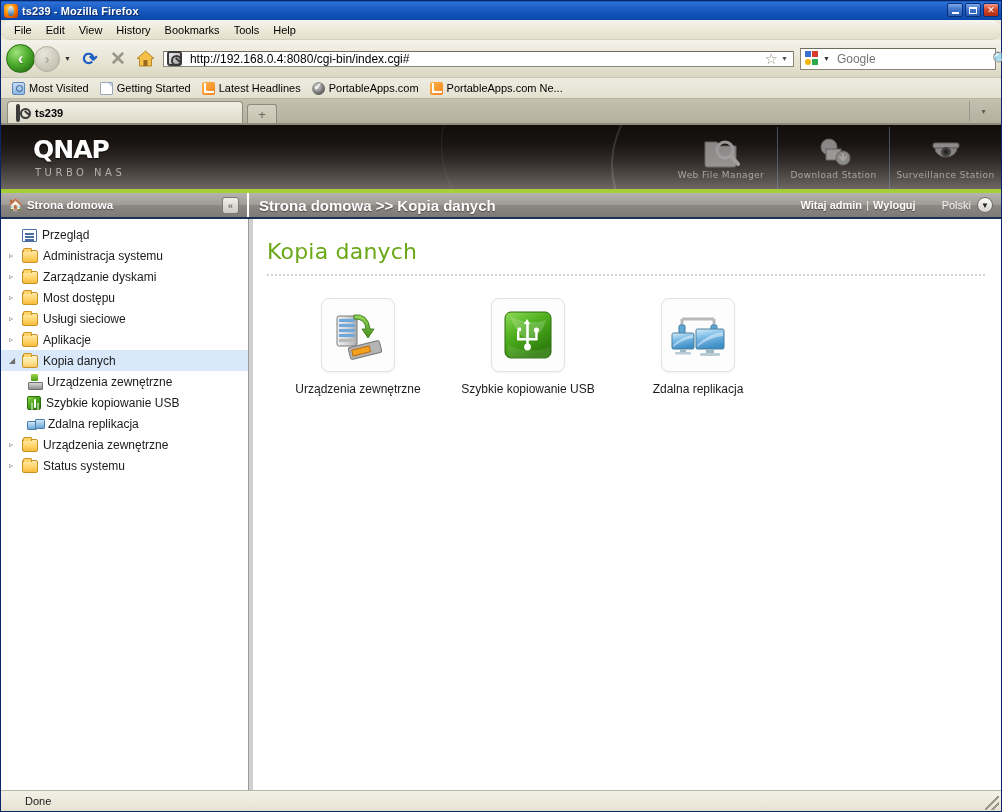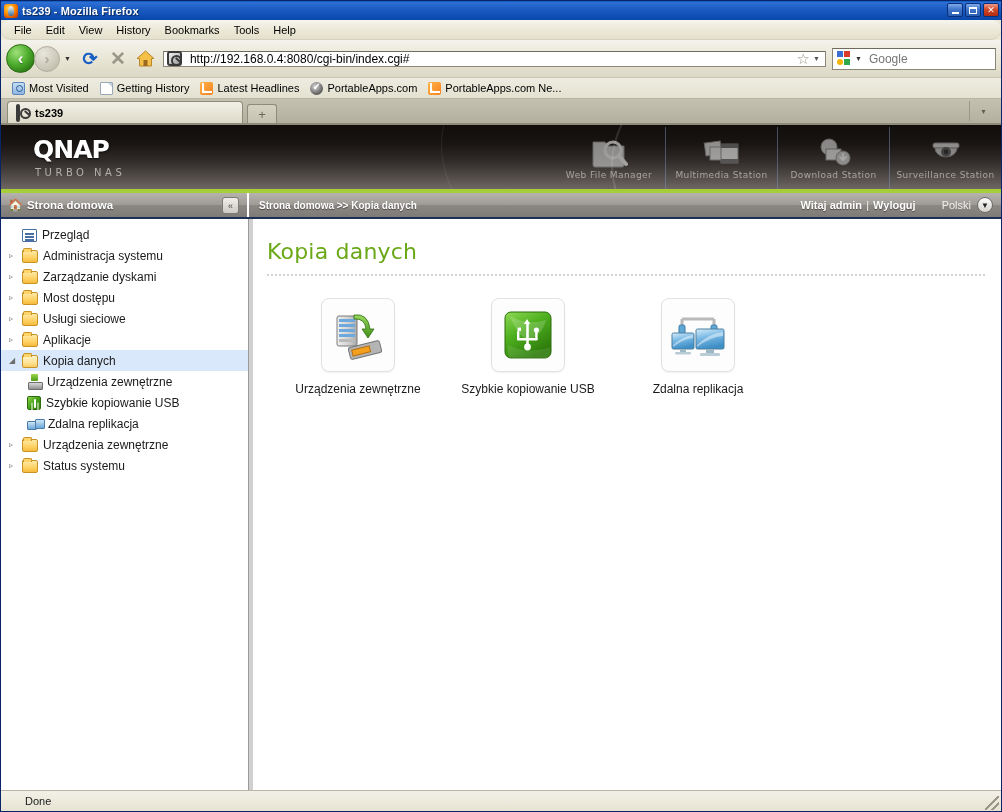--- a/index.html
+++ b/index.html
@@ -139,21 +139,21 @@
     flex: 1 1 auto; border: none; outline: none;
     font-family: "Liberation Sans", sans-serif; font-size: 12px;
     color: #000; background: transparent;
     padding: 0 2px;
   }
   .star-ico { color: #9a968a; font-size: 15px; margin-right: 3px; }
   .url-drop { color: #555; font-size: 7px; margin-right: 5px; }
 
   
   #searchbar {
-    width: 164px; height: 22px;
+    width: 196px; height: 22px;
     background: #fff;
     border: 1px solid #8a8778; border-top-color: #6e6b5e;
     display: flex; align-items: center;
     flex: 0 0 auto;
   }
   .g-ico { width: 15px; height: 15px; margin: 0 2px 0 4px; position: relative; flex:0 0 auto;}
   .g-ico i { position: absolute; display:block; }
   .g-b { width:6px;height:6px;background:#3b6fd4;left:0;top:0;}
   .g-r { width:6px;height:6px;background:#d93b2b;left:7px;top:0;}
   .g-y { width:6px;height:6px;background:#f2b60a;left:0;top:8px;border-radius:50%;}
@@ -302,21 +302,21 @@
     width: 17px; height: 17px;
     background: linear-gradient(to bottom,#f0eeea,#cdcac5);
     border: 1px solid #7d7a75; border-radius: 3px;
     display: flex; align-items: center; justify-content: center;
     font-size: 9px; color: #4a4743;
   }
   #sb-right {
     flex: 1 1 auto; height: 100%;
     display: flex; align-items: center; padding: 0 8px 0 10px;
   }
-  #breadcrumb { font-size: 10px; font-weight: bold; color: #fff; text-shadow: 0 1px 1px rgba(0,0,0,.45); flex: 1 1 auto; }
+  #breadcrumb { font-size: 15px; font-weight: bold; color: #fff; text-shadow: 0 1px 1px rgba(0,0,0,.45); flex: 1 1 auto; }
   #greet { font-size: 11px; font-weight: bold; color: #fff; text-shadow: 0 1px 1px rgba(0,0,0,.45); }
   #greet .sep { font-weight: normal; padding: 0 1px; }
   #lang { font-size: 11px; color: #f0efee; margin-left: 26px; margin-right: 6px; }
   #lang-drop {
     width: 16px; height: 16px; border-radius: 50%;
     background: linear-gradient(to bottom,#fbfbfa,#d4d2cf);
     border: 1px solid #6f6c68;
     display: flex; align-items: center; justify-content: center;
     font-size: 8px; color: #222;
   }
@@ -559,21 +559,21 @@
     </div>
   </div>
 
   <div id="bookmarks">
     <div class="bm">
       <span class="bmi blue"></span>
       <span>Most Visited</span>
     </div>
     <div class="bm">
       <span class="bmi page"></span>
-      <span>Getting History</span>
+      <span>Getting Started</span>
     </div>
     <div class="bm">
       <span class="bmi rss"></span>
       <span>Latest Headlines</span>
     </div>
     <div class="bm">
       <span class="bmi pa"></span>
       <span>PortableApps.com</span>
     </div>
     <div class="bm">
@@ -608,32 +608,20 @@
           <div class="appico">
             <svg width="40" height="34" viewBox="0 0 40 34">
               <path d="M4 6 h12 l3 4 h16 v19 a2 2 0 0 1 -2 2 H6 a2 2 0 0 1 -2 -2 Z" fill="#cfcfcf" stroke="#8f8f8f"></path>
               <circle cx="24" cy="14" r="8" fill="none" stroke="#e8e8e8" stroke-width="3"></circle>
               <line x1="30" y1="20" x2="37" y2="28" stroke="#e8e8e8" stroke-width="4" stroke-linecap="round"></line>
             </svg>
           </div>
           <div class="appname">Web File Manager</div>
         </div>
 
-        <div class="app">
-          <div class="appico">
-            <svg width="40" height="34" viewBox="0 0 40 34">
-              <rect x="3" y="6" width="16" height="13" fill="#d8d8d8" stroke="#939393" transform="rotate(-8 11 12)"></rect>
-              <rect x="8" y="11" width="16" height="13" fill="#e4e4e4" stroke="#939393"></rect>
-              <rect x="19" y="8" width="17" height="19" fill="#ededed" stroke="#8c8c8c"></rect>
-              <rect x="19" y="8" width="17" height="4" fill="#6e6e6e"></rect>
-              <rect x="19" y="23" width="17" height="4" fill="#6e6e6e"></rect>
-            </svg>
-          </div>
-          <div class="appname">Multimedia Station</div>
-        </div>
 
         <div class="app">
           <div class="appico">
             <svg width="40" height="34" viewBox="0 0 40 34">
               <circle cx="15" cy="11" r="8" fill="#cdcdcd" stroke="#8f8f8f"></circle>
               <rect x="12" y="13" width="15" height="11" fill="#e0e0e0" stroke="#8a8a8a"></rect>
               <circle cx="29" cy="22" r="7" fill="#c6c6c6" stroke="#8a8a8a"></circle>
               <path d="M29 18 v5 M26 21 l3 3 l3 -3" stroke="#f2f2f2" stroke-width="2" fill="none" stroke-linecap="round"></path>
             </svg>
           </div>

